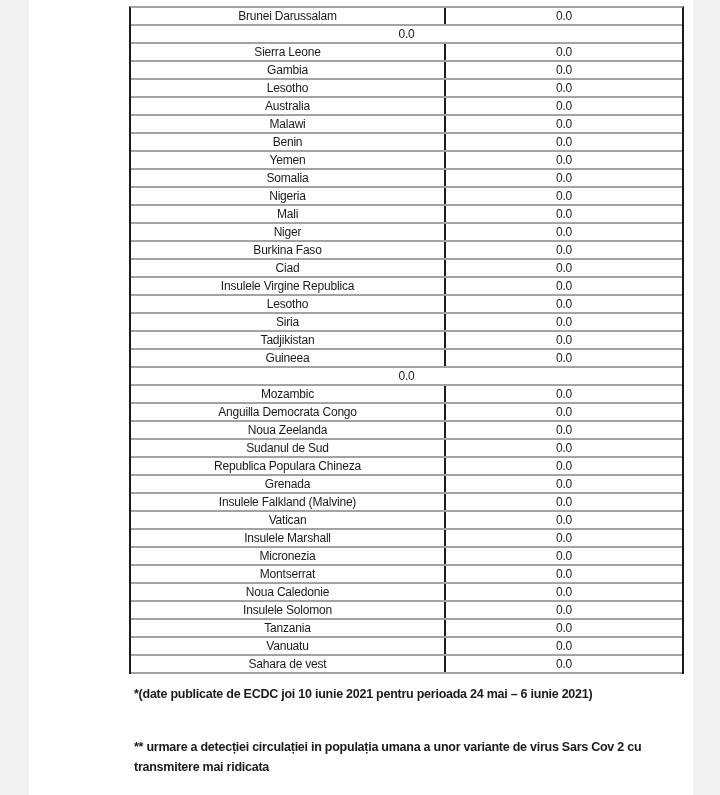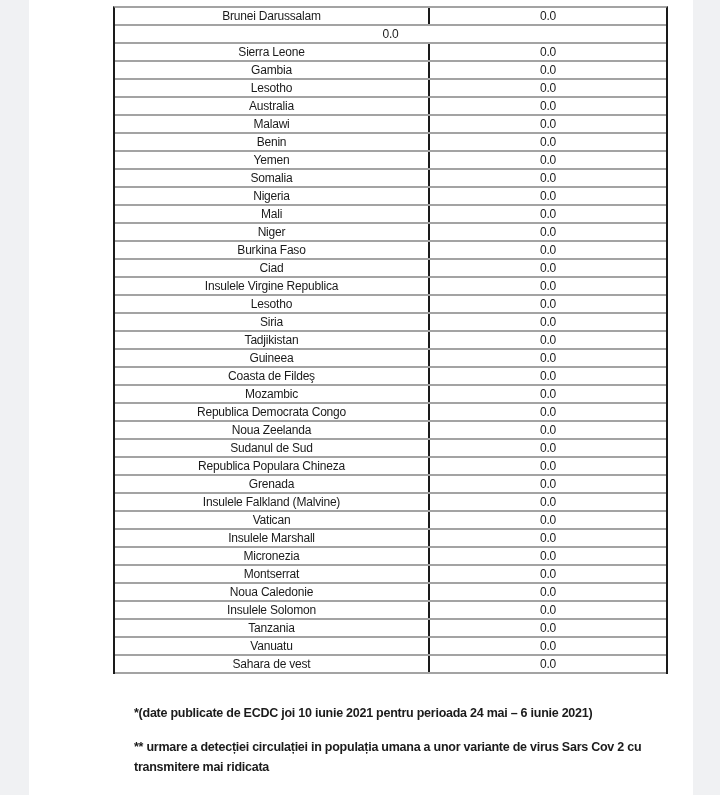--- a/index.html
+++ b/index.html
@@ -22,21 +22,21 @@
     background: var(--canvas-bg);
   }
   .paper {
     position: absolute;
     left: 29px; top: 0;
     width: 664px; height: 795px;
     background: var(--paper-bg);
   }
   .countries-table {
     position: absolute;
-    left: 84px; top: 6px;
+    left: 100px; top: 6px;
     width: 555px;
     border-top: 2px solid var(--h-border);
     border-left: 2px solid var(--v-border);
     border-right: 2px solid var(--v-border);
     background: var(--paper-bg);
   }
   .trow {
     display: flex;
     height: 18px;
     border-bottom: 2px solid var(--h-border);
@@ -57,21 +57,21 @@
   }
   .cell.c2 { flex: 1; text-align: right; }
   .footnote {
     position: absolute;
     left: 105px;
     font-weight: bold;
     font-size: 12.5px;
     letter-spacing: -0.25px;
     color: var(--text);
   }
-  .footnote-1 { top: 705px; width: 560px; line-height: 17px; }
+  .footnote-1 { top: 686px; width: 560px; line-height: 17px; }
   .footnote-2 { top: 737px; width: 560px; }
   .footnote-2 div { line-height: 20px; }
 </style>
 </head>
 <body>
 
 <div class="canvas">
   <div class="paper">
 
     <div class="countries-table">
@@ -168,31 +168,30 @@
     <div class="cell c1">Tadjikistan</div>
     <div class="cell c2">0.0</div>
   </div>
 
   <div class="trow">
     <div class="cell c1">Guineea</div>
     <div class="cell c2">0.0</div>
   </div>
 
   <div class="trow">
-    <div class="cell c1">Coasta de Fildeş</div>
     <div class="cell c2">0.0</div>
   </div>
 
   <div class="trow">
     <div class="cell c1">Mozambic</div>
     <div class="cell c2">0.0</div>
   </div>
 
   <div class="trow">
-    <div class="cell c1">Republica Democrata Congo</div>
+    <div class="cell c1">Anguilla Democrata Congo</div>
     <div class="cell c2">0.0</div>
   </div>
 
   <div class="trow">
     <div class="cell c1">Noua Zeelanda</div>
     <div class="cell c2">0.0</div>
   </div>
 
   <div class="trow">
     <div class="cell c1">Sudanul de Sud</div>

